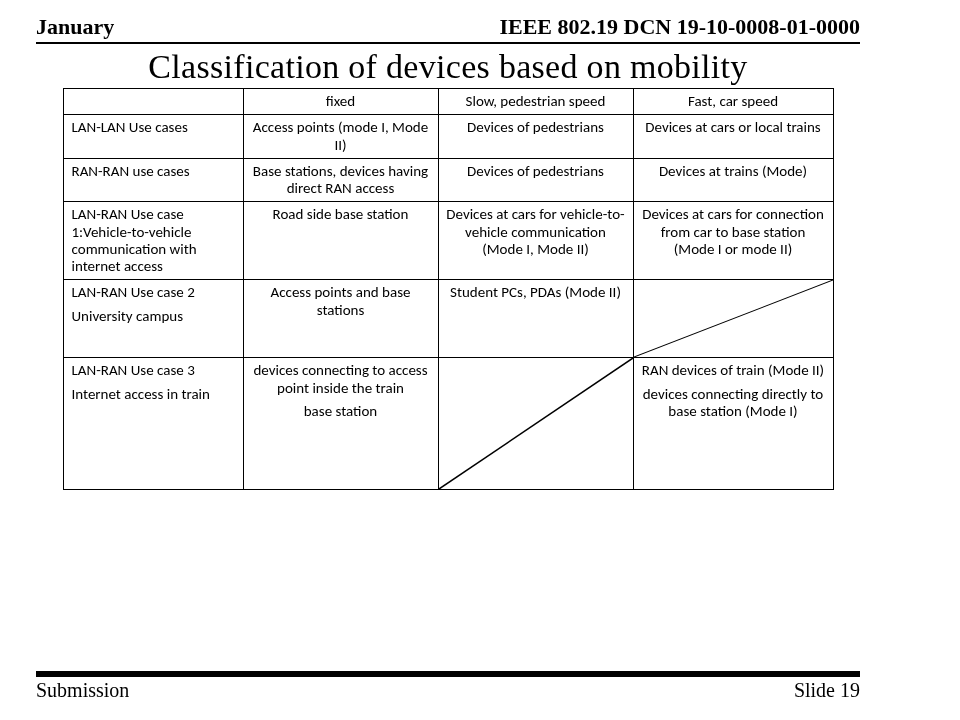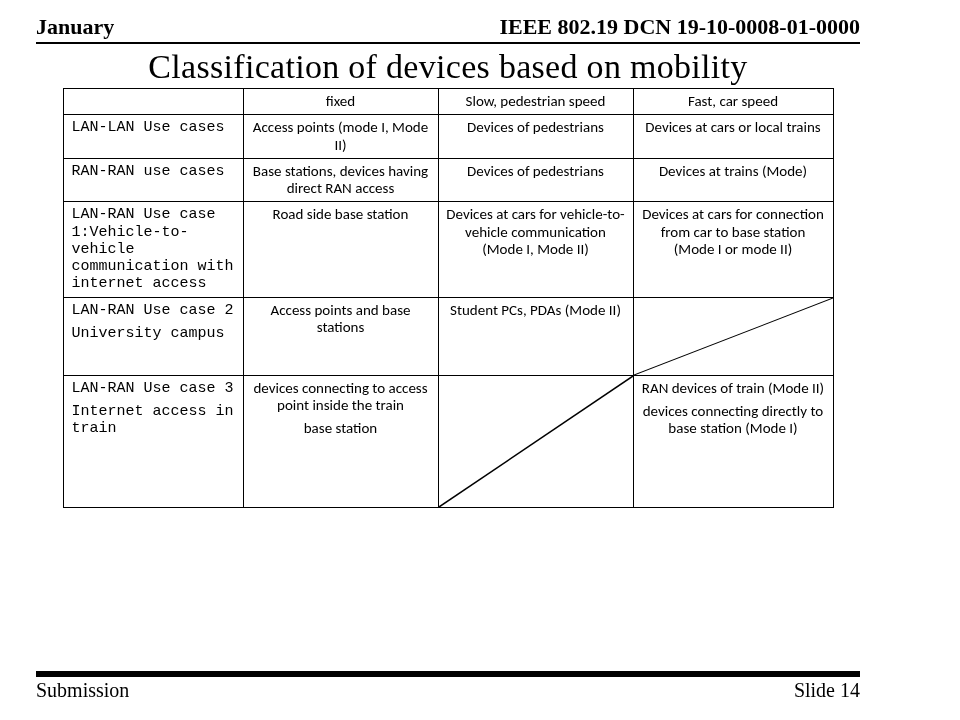--- a/index.html
+++ b/index.html
@@ -52,21 +52,20 @@
     text-align: center;
     vertical-align: top;
     padding: 4px 6px;
     position: relative;
     overflow: hidden;
   }
   table.grid td.rowhdr {
     text-align: left;
     vertical-align: top;
     padding-left: 8px;
-    font-family: Liberation Mono, monospace;
   }
   table.grid td p {
     margin: 0 0 6px 0;
   }
   table.grid td p:last-child { margin-bottom: 0; }
   .diag svg {
     position: absolute;
     inset: 0;
     width: 100%;
     height: 100%;
@@ -171,16 +170,16 @@
         </td>
       </tr>
 
 
     </tbody>
       </table>
   </div>
 
   <div class="footer-row">
     <span>Submission</span>
-    <span>Slide 14</span>
+    <span>Slide 19</span>
   </div>
 
 </div>
 
 </body></html>

